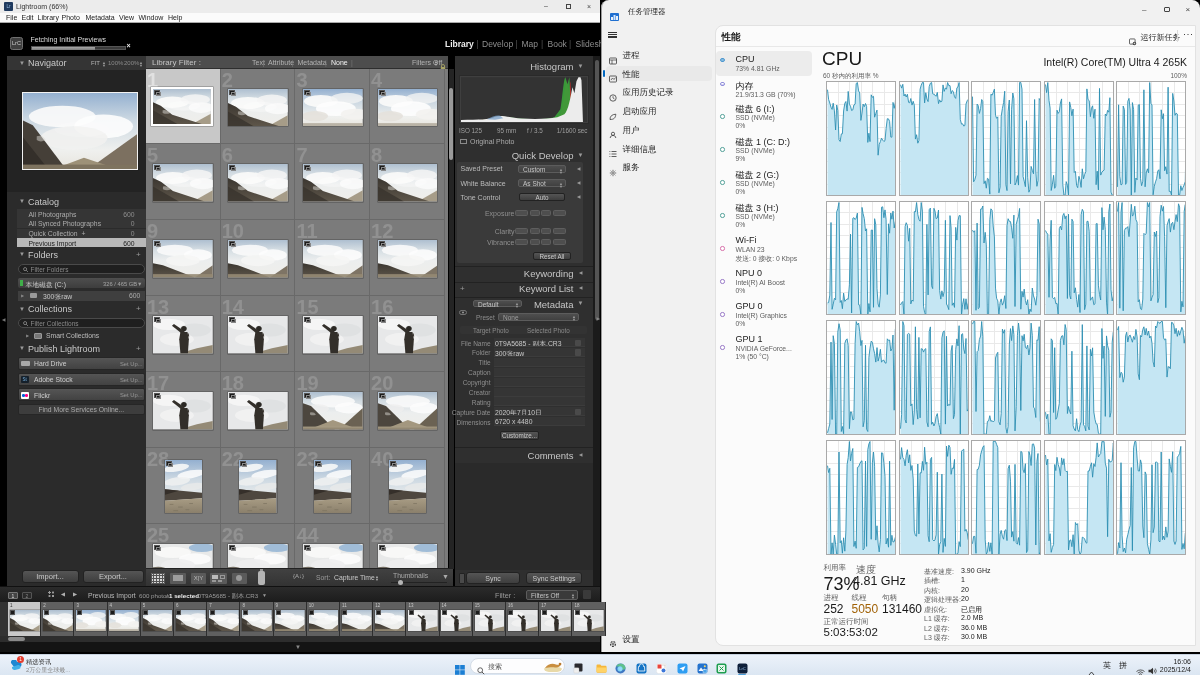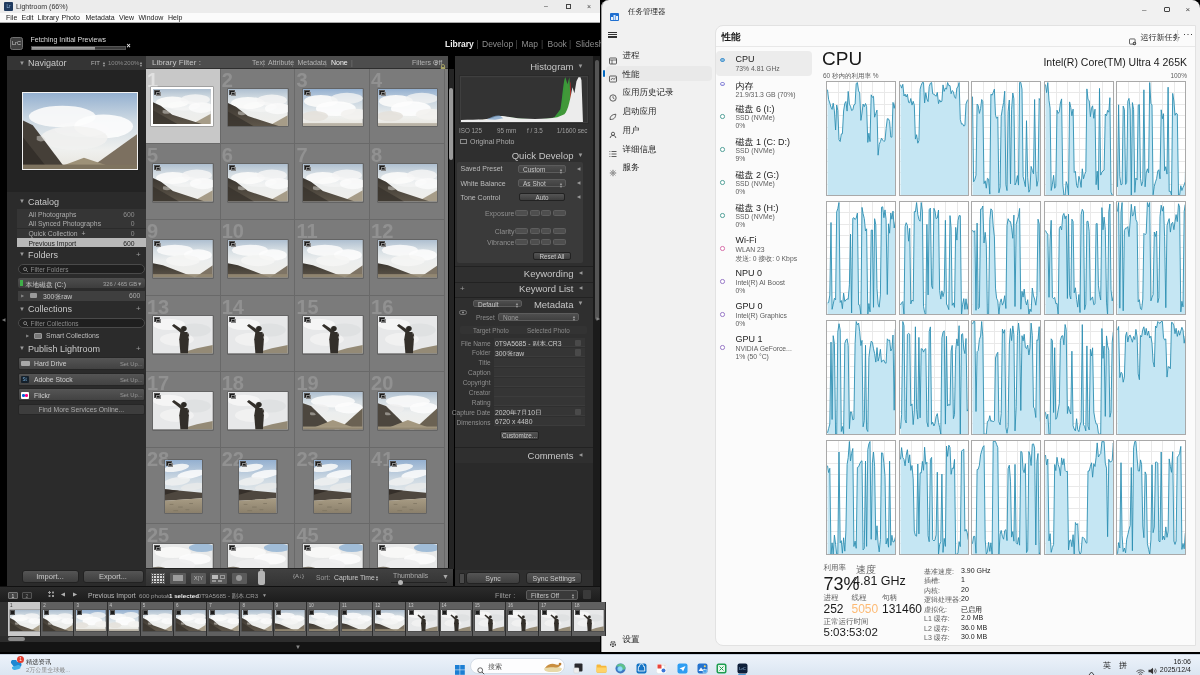--- a/index.html
+++ b/index.html
@@ -451,21 +451,21 @@
       <div class="bdg" style="left:94.4px;top:404.55px;z-index:4"></div>
 <div class="a" style="left:149.4px;top:392.25px;width:74.7px;height:75.95px;background:#7b7b7b;border-right:1px solid #696969;border-bottom:1px solid #696969;z-index:0"></div>
 <div class="num" style="left:150.4px;top:393.25px;color:rgba(255,255,255,0.17)">23</div>
 <div class="ph" style="left:168.1px;top:403.55px;width:37.3px;height:53.3px;z-index:2">
         <svg preserveAspectRatio="none" viewBox="0 0 40 60">
           <use href="#pPT"></use>
         </svg>
       </div>
       <div class="bdg" style="left:169.1px;top:404.55px;z-index:4"></div>
 <div class="a" style="left:224.10000000000002px;top:392.25px;width:74.7px;height:75.95px;background:#7b7b7b;border-right:1px solid #696969;border-bottom:1px solid #696969;z-index:0"></div>
-<div class="num" style="left:225.10000000000002px;top:393.25px;color:rgba(255,255,255,0.17)">41</div>
+<div class="num" style="left:225.10000000000002px;top:393.25px;color:rgba(255,255,255,0.17)">40</div>
 <div class="ph" style="left:242.8px;top:403.55px;width:37.3px;height:53.3px;z-index:2">
         <svg preserveAspectRatio="none" viewBox="0 0 40 60">
           <use href="#pPT"></use>
         </svg>
       </div>
       <div class="bdg" style="left:243.8px;top:404.55px;z-index:4"></div>
 <div class="a" style="left:0.0px;top:468.20000000000005px;width:74.7px;height:75.95px;background:#7b7b7b;border-right:1px solid #696969;border-bottom:1px solid #696969;z-index:0"></div>
 <div class="num" style="left:1.0px;top:469.20000000000005px;color:rgba(255,255,255,0.17)">25</div>
 <div class="ph" style="left:7.4px;top:488.20000000000005px;width:59.8px;height:37.4px;z-index:2">
         <svg preserveAspectRatio="none" viewBox="0 0 60 40">
@@ -475,21 +475,21 @@
       <div class="bdg" style="left:8.4px;top:489.20000000000005px;z-index:4"></div>
 <div class="a" style="left:74.7px;top:468.20000000000005px;width:74.7px;height:75.95px;background:#7b7b7b;border-right:1px solid #696969;border-bottom:1px solid #696969;z-index:0"></div>
 <div class="num" style="left:75.7px;top:469.20000000000005px;color:rgba(255,255,255,0.17)">26</div>
 <div class="ph" style="left:82.10000000000001px;top:488.20000000000005px;width:59.8px;height:37.4px;z-index:2">
         <svg preserveAspectRatio="none" viewBox="0 0 60 40">
           <use href="#pC"></use>
         </svg>
       </div>
       <div class="bdg" style="left:83.10000000000001px;top:489.20000000000005px;z-index:4"></div>
 <div class="a" style="left:149.4px;top:468.20000000000005px;width:74.7px;height:75.95px;background:#7b7b7b;border-right:1px solid #696969;border-bottom:1px solid #696969;z-index:0"></div>
-<div class="num" style="left:150.4px;top:469.20000000000005px;color:rgba(255,255,255,0.17)">45</div>
+<div class="num" style="left:150.4px;top:469.20000000000005px;color:rgba(255,255,255,0.17)">44</div>
 <div class="ph" style="left:156.8px;top:488.20000000000005px;width:59.8px;height:37.4px;z-index:2">
         <svg preserveAspectRatio="none" viewBox="0 0 60 40">
           <use href="#pC"></use>
         </svg>
       </div>
       <div class="bdg" style="left:157.8px;top:489.20000000000005px;z-index:4"></div>
 <div class="a" style="left:224.10000000000002px;top:468.20000000000005px;width:74.7px;height:75.95px;background:#7b7b7b;border-right:1px solid #696969;border-bottom:1px solid #696969;z-index:0"></div>
 <div class="num" style="left:225.10000000000002px;top:469.20000000000005px;color:rgba(255,255,255,0.17)">28</div>
 <div class="ph" style="left:231.50000000000003px;top:488.20000000000005px;width:59.8px;height:37.4px;z-index:2">
         <svg preserveAspectRatio="none" viewBox="0 0 60 40">
@@ -993,21 +993,21 @@
     <polyline points="0.5,112.8 1.6,101.6 2.8,107.0 4.0,21.7 5.1,94.7 6.2,110.6 7.4,107.0 8.6,111.8 9.7,98.2 10.8,93.8 12.0,88.6 13.2,84.4 14.3,26.5 15.4,109.7 16.6,6.8 17.8,0.5 18.9,0.5 20.1,17.1 21.2,29.8 22.4,30.1 23.5,18.9 24.6,23.4 25.8,85.0 26.9,96.7 28.1,30.9 29.2,33.6 30.4,102.6 31.6,108.3 32.7,113.2 33.9,98.9 35.0,23.8 36.1,91.7 37.3,86.0 38.5,21.2 39.6,21.1 40.8,22.1 41.9,100.1 43.0,100.8 44.2,11.0 45.4,98.7 46.5,95.2 47.6,98.8 48.8,85.9 50.0,96.3 51.1,90.3 52.2,17.9 53.4,25.5 54.5,31.3 55.7,10.7 56.9,100.1 58.0,103.4 59.1,100.0 60.3,16.2 61.5,14.7 62.6,12.4 63.8,5.4 64.9,108.4 66.0,102.6 67.2,107.8 68.3,92.2 69.5,94.5" fill="none" stroke="#2d8fb2" stroke-width="0.9"></polyline>
   </svg>
 <div class="t" style="left:823.5px;top:563px;font-size:7.5px;color:#5f5f5f">利用率</div>
 <div class="t" style="left:856px;top:563px;font-size:10px;color:#5f5f5f">速度</div>
 <div class="t" style="left:823.5px;top:573.5px;font-size:18px;color:#191919">73%</div>
 <div class="t" style="left:853px;top:573.5px;font-size:12.5px;color:#191919">4.81 GHz</div>
 <div class="t" style="left:823.5px;top:592.5px;font-size:7.5px;color:#5f5f5f">进程</div>
 <div class="t" style="left:851.5px;top:592.5px;font-size:7.5px;color:#5f5f5f">线程</div>
 <div class="t" style="left:882px;top:592.5px;font-size:7.5px;color:#5f5f5f">句柄</div>
 <div class="t" style="left:823.5px;top:602px;font-size:12px;color:#191919">252</div>
-<div class="t" style="left:851.5px;top:602px;font-size:12px;color:#fdba74">5050</div>
+<div class="t" style="left:851.5px;top:602px;font-size:12px;color:#a16207">5050</div>
 <div class="t" style="left:882px;top:602px;font-size:12px;color:#191919">131460</div>
 <div class="t" style="left:823.5px;top:616.5px;font-size:7.5px;color:#5f5f5f">正常运行时间</div>
 <div class="t" style="left:823.5px;top:625.5px;font-size:11.5px;color:#191919">5:03:53:02</div>
 <div class="t" style="left:924px;top:566.5px;font-size:7px;color:#5f5f5f">基准速度:</div>
 <div class="t" style="left:961px;top:566.5px;font-size:7px;color:#191919">3.90 GHz</div>
 <div class="t" style="left:924px;top:576.0px;font-size:7px;color:#5f5f5f">插槽:</div>
 <div class="t" style="left:961px;top:576.0px;font-size:7px;color:#191919">1</div>
 <div class="t" style="left:924px;top:585.5px;font-size:7px;color:#5f5f5f">内核:</div>
 <div class="t" style="left:961px;top:585.5px;font-size:7px;color:#191919">20</div>
 <div class="t" style="left:924px;top:595.0px;font-size:7px;color:#5f5f5f">逻辑处理器:</div>

